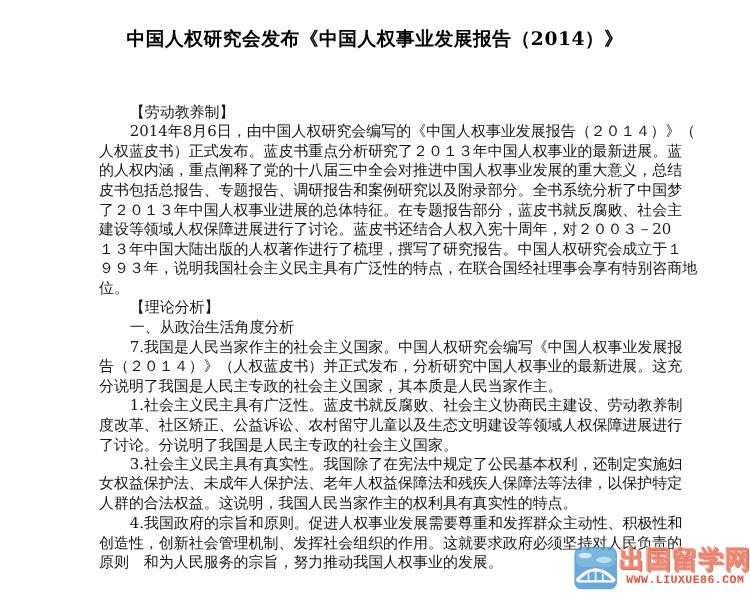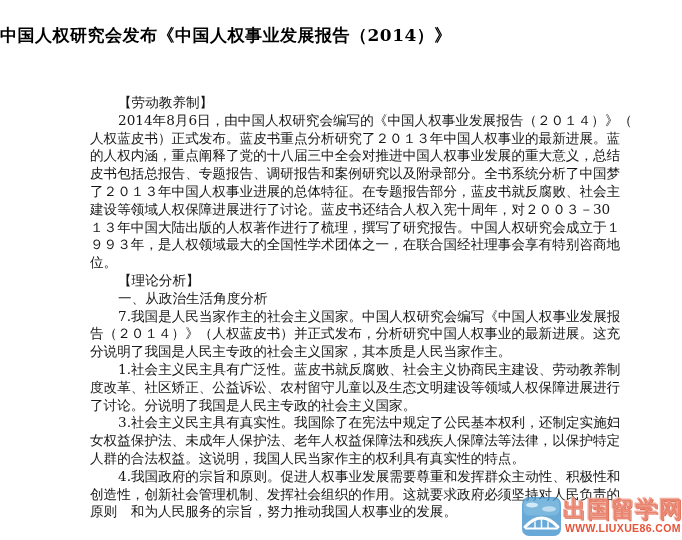--- a/index.html
+++ b/index.html
@@ -11,21 +11,21 @@
     font-family:"DejaVu Serif","Liberation Serif",serif;
     color:#141414;
   }
   .page { position:absolute; inset:0; background:#ffffff; }
 
   .doc-title {
     position:absolute;
     top:24px; left:0;
     width:682px;
     margin:0;
-    text-align:left;
+    text-align:center;
     font-size:17px;
     font-weight:bold;
     letter-spacing:0.5px;
     color:#000000;
   }
 
   .doc-body {
     position:absolute;
     top:94px; left:90px;
     width:512px;
@@ -61,21 +61,21 @@
     letter-spacing:1px;
     color:#e87a63;
     text-shadow:
       0 0 1px #ffffff,
       1px 1px 0 #d95036,
       -1px -1px 0 #f2a392;
     opacity:0.92;
     white-space:nowrap;
   }
   .wm-url {
-    font-family:Liberation Sans, sans-serif;
+    font-family:Liberation Mono, monospace;
     font-size:10.5px;
     font-weight:bold;
     letter-spacing:0.4px;
     color:#e64a2e;
     margin-top:1px;
     opacity:0.95;
     white-space:nowrap;
   }
 </style>
 </head>
@@ -85,23 +85,23 @@
 
   <h1 class="doc-title">中国人权研究会发布《中国人权事业发展报告（2014）》</h1>
 
   <div class="doc-body" id="doc-body">
       <div class="line indent">【劳动教养制】</div>
       <div class="line indent">2014年8月6日，由中国人权研究会编写的《中国人权事业发展报告（２０１４）》（</div>
       <div class="line">人权蓝皮书）正式发布。蓝皮书重点分析研究了２０１３年中国人权事业的最新进展。蓝</div>
       <div class="line">的人权内涵，重点阐释了党的十八届三中全会对推进中国人权事业发展的重大意义，总结</div>
       <div class="line">皮书包括总报告、专题报告、调研报告和案例研究以及附录部分。全书系统分析了中国梦</div>
       <div class="line">了２０１３年中国人权事业进展的总体特征。在专题报告部分，蓝皮书就反腐败、社会主</div>
-      <div class="line">建设等领域人权保障进展进行了讨论。蓝皮书还结合人权入宪十周年，对２００３－30</div>
+      <div class="line">建设等领域人权保障进展进行了讨论。蓝皮书还结合人权入宪十周年，对２００３－20</div>
       <div class="line">１３年中国大陆出版的人权著作进行了梳理，撰写了研究报告。中国人权研究会成立于１</div>
-      <div class="line">９９３年，是人权领域最大的全国性学术团体之一，在联合国经社理事会享有特别咨商地</div>
+      <div class="line">９９３年，说明我国社会主义民主具有广泛性的特点，在联合国经社理事会享有特别咨商地</div>
       <div class="line">位。</div>
       <div class="line indent">【理论分析】</div>
       <div class="line indent">一、从政治生活角度分析</div>
       <div class="line indent">7.我国是人民当家作主的社会主义国家。中国人权研究会编写《中国人权事业发展报</div>
       <div class="line">告（２０１４）》（人权蓝皮书）并正式发布，分析研究中国人权事业的最新进展。这充</div>
       <div class="line">分说明了我国是人民主专政的社会主义国家，其本质是人民当家作主。</div>
       <div class="line indent">1.社会主义民主具有广泛性。蓝皮书就反腐败、社会主义协商民主建设、劳动教养制</div>
       <div class="line">度改革、社区矫正、公益诉讼、农村留守儿童以及生态文明建设等领域人权保障进展进行</div>
       <div class="line">了讨论。分说明了我国是人民主专政的社会主义国家。</div>
       <div class="line indent">3.社会主义民主具有真实性。我国除了在宪法中规定了公民基本权利，还制定实施妇</div>

